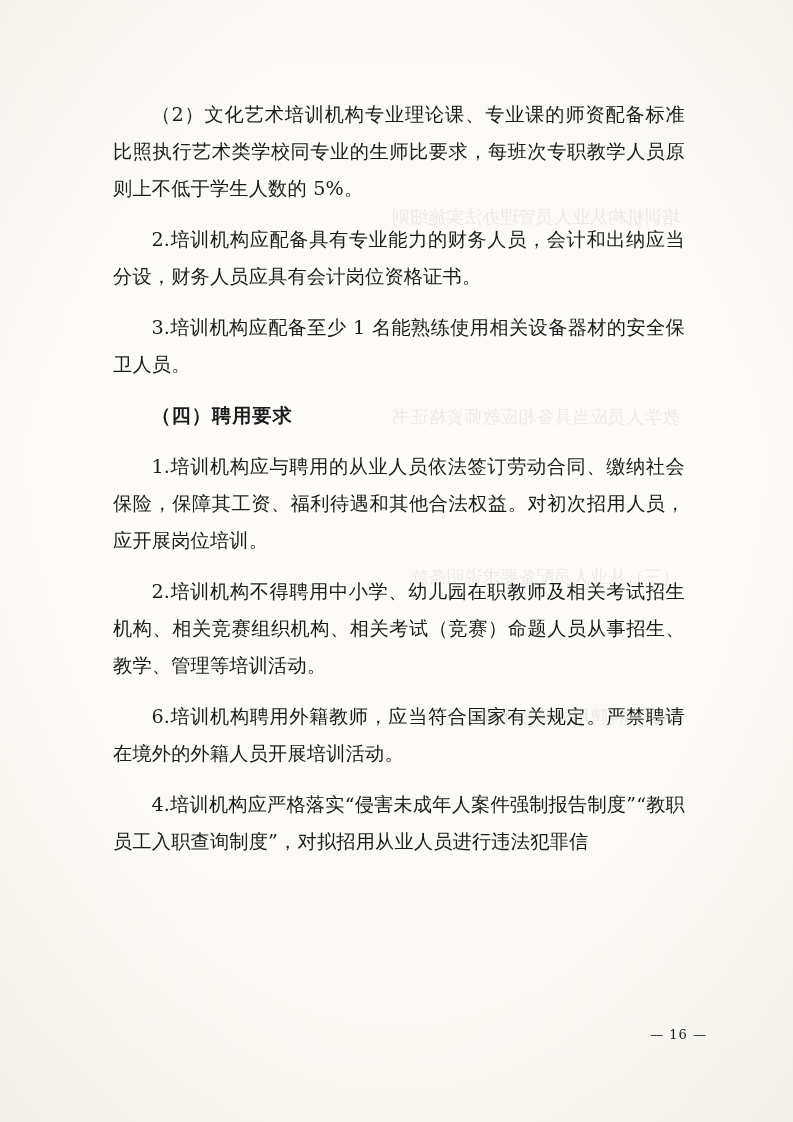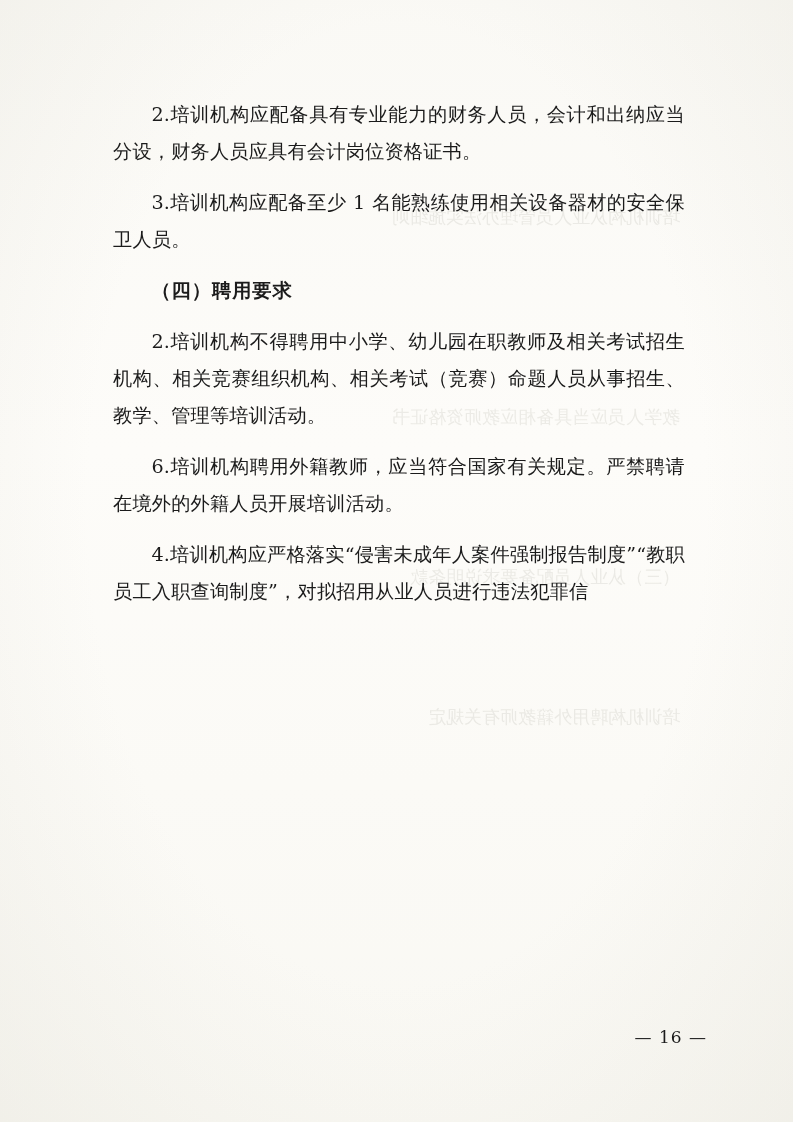--- a/index.html
+++ b/index.html
@@ -45,21 +45,21 @@
     margin-bottom: 15px;
   }
   p.para.heading {
     font-weight: 700;
     letter-spacing: 1px;
   }
   .page-number {
     position: absolute;
     right: 86px;
     top: 1027px;
-    font-size: 17px;
+    font-size: 13px;
     color: #1b1b1b;
     font-family: "DejaVu Serif", serif;
     letter-spacing: 1px;
   }
   
   .ghost {
     position: absolute;
     left: 120px;
     width: 560px;
     font-size: 18px;
@@ -81,22 +81,24 @@
 
 <div class="page">
   <div class="scan-tint"></div>
 
   <div class="ghost g1">培训机构从业人员管理办法实施细则</div>
   <div class="ghost g2">教学人员应当具备相应教师资格证书</div>
   <div class="ghost g3">（三）从业人员配备要求说明条款</div>
   <div class="ghost g4">培训机构聘用外籍教师有关规定</div>
 
   <div class="content">
+    <p class="para">（2）文化艺术培训机构专业理论课、专业课的师资配备标准比照执行艺术类学校同专业的生师比要求，每班次专职教学人员原则上不低于学生人数的 5%。</p>
     <p class="para">2.培训机构应配备具有专业能力的财务人员，会计和出纳应当分设，财务人员应具有会计岗位资格证书。</p>
     <p class="para">3.培训机构应配备至少 1 名能熟练使用相关设备器材的安全保卫人员。</p>
     <p class="para heading">（四）聘用要求</p>
+    <p class="para">1.培训机构应与聘用的从业人员依法签订劳动合同、缴纳社会保险，保障其工资、福利待遇和其他合法权益。对初次招用人员，应开展岗位培训。</p>
     <p class="para">2.培训机构不得聘用中小学、幼儿园在职教师及相关考试招生机构、相关竞赛组织机构、相关考试（竞赛）命题人员从事招生、教学、管理等培训活动。</p>
     <p class="para">6.培训机构聘用外籍教师，应当符合国家有关规定。严禁聘请在境外的外籍人员开展培训活动。</p>
     <p class="para tight">4.培训机构应严格落实“侵害未成年人案件强制报告制度”“教职员工入职查询制度”，对拟招用从业人员进行违法犯罪信</p>
   </div>
 
   <div class="page-number">— 16 —</div>
 </div>
 
 </body></html>

